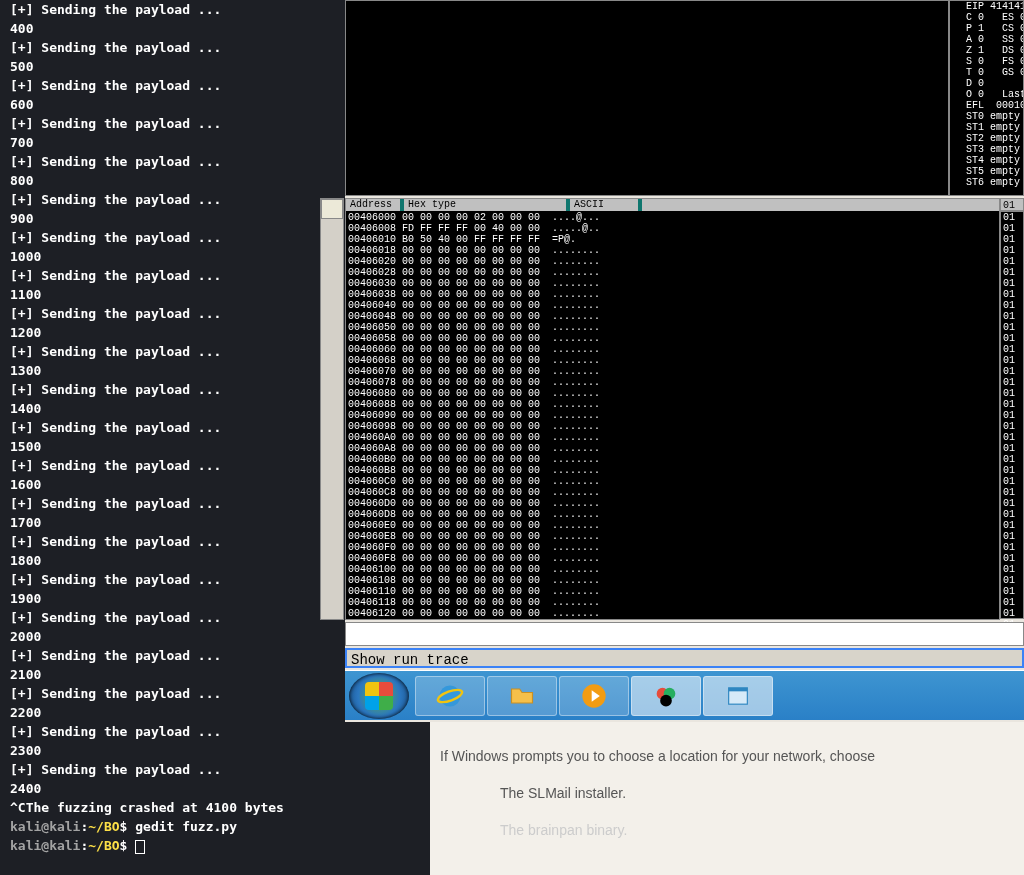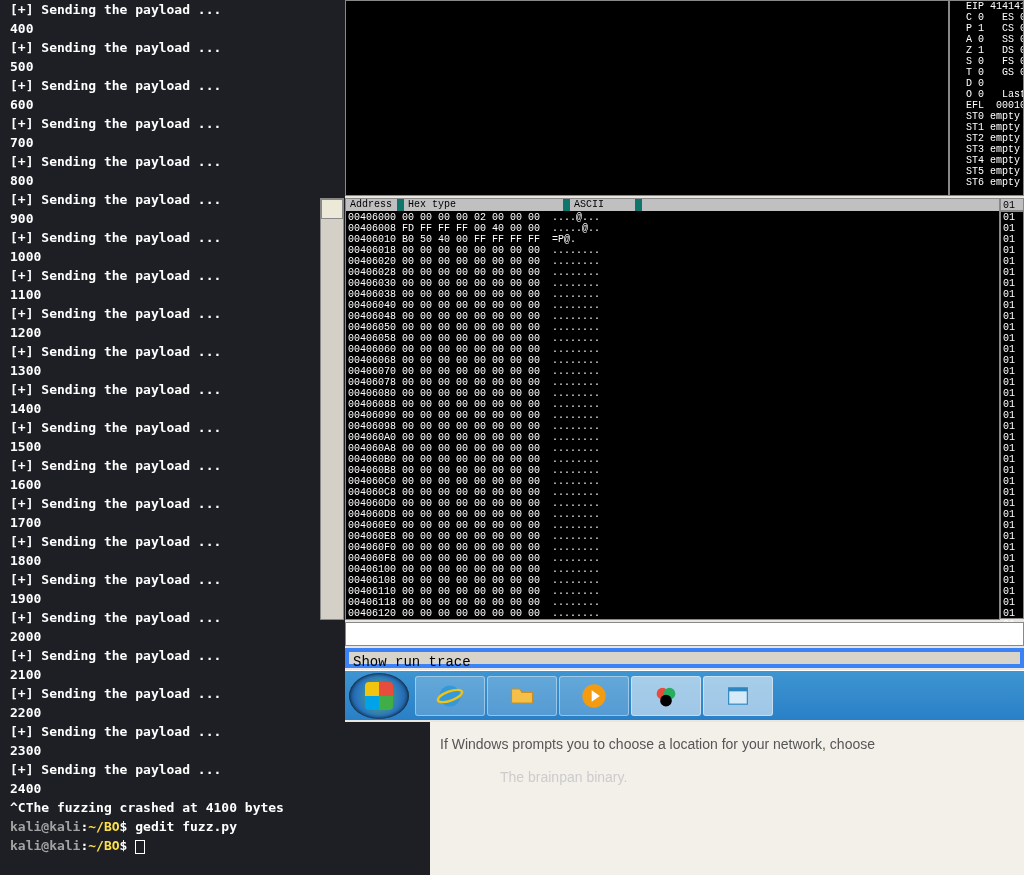--- a/index.html
+++ b/index.html
@@ -8,40 +8,40 @@
   .left-terminal .red { color:#a3a3a3; }
   .left-terminal .blue { color:#fde047; }
   .left-terminal .cursor { display:inline-block; width:10px; height:14px; border:1px solid #fff; vertical-align:middle;}
   .right-area { position:absolute; left:345px; top:0; right:0; height:875px; background:#eae6df; }
   
   .disasm-panel { position:absolute; left:0; top:0; width:604px; height:196px; background:#000; border:1px solid #888; }
   .reg-panel { position:absolute; left:604px; top:0; right:0; height:196px; background:#000; color:#fff; font:10px/11px "Courier New",monospace; white-space:pre; overflow:hidden; padding-left:16px; border:1px solid #888;}
   
   .hex-panel { position:absolute; left:0; top:198px; right:24px; height:422px; background:#000; color:#fff; font:10px/11px "Courier New",monospace; overflow:hidden; border:1px solid #888;}
   .hex-header { background:#c0c0c0; color:#000; border-bottom:1px solid #000; height:13px; display:flex; }
-  .hex-header span { padding: 0 4px; border-right:7px solid #0f766e;}
+  .hex-header span { padding: 0 4px; border-right:4px solid #0f766e;}
   .hex-body { white-space:pre; padding-left:2px;}
   .scroll-v { position:absolute; right:0; top:198px; width:24px; height:422px; background:#d4d0c8; border:1px solid #888;}
   .scroll-thumb { position:absolute; top:0; left:0; right:0; height:20px; background:#ece9d8; border:1px solid #888;}
   
   .input-bar { position:absolute; left:0; top:622px; right:0; height:24px; background:#fff; border:1px solid #888;}
   
-  .status-bar { position:absolute; left:0; top:648px; right:0; height:20px; background:#d8d4ca; color:#000; font:14px/20px "Courier New",monospace; padding-left:4px; border:4px solid #3b82f6;}
+  .status-bar { position:absolute; left:0; top:648px; right:0; height:20px; background:#d8d4ca; color:#000; font:14px/20px "Courier New",monospace; padding-left:4px; border:2px solid #3b82f6;}
   
   .taskbar { position:absolute; left:0; top:670px; right:0; height:50px; background:linear-gradient(#3e95d1,#2a80c7); display:flex; align-items:center; gap:2px; border-top:1px solid #fff;}
   .start-btn { width:60px; height:46px; background:radial-gradient(circle at 50% 50%, #5cb44a 0%, #2b77c0 55%, #174a7d 100%); border-radius:50%; margin:0 4px; display:flex; align-items:center; justify-content:center; box-shadow:0 0 4px #000 inset;}
   .start-btn::before { content:""; display:block; width:28px; height:28px; background:
     conic-gradient(#e74c3c 0 90deg, #3fae49 90deg 180deg, #00a2e8 180deg 270deg, #f1c40f 270deg 360deg);
     border-radius:4px; transform:rotate(0deg);}
   .task-item { width:70px; height:40px; background:rgba(255,255,255,0.2); border:1px solid rgba(255,255,255,0.4); border-radius:3px; display:flex; align-items:center; justify-content:center; }
   .task-item.active { background:rgba(255,255,255,0.55);}
   .task-item svg,.task-item span.icon { width:28px; height:28px; }
   
   .doc-under { position:absolute; left:85px; top:722px; right:0; bottom:0; background:#f3f0ea; padding:10px 10px 10px 10px; color:#555; font:14px/25px Arial,sans-serif;}
-  .doc-under p { margin-bottom:8px; margin-left:0;}
+  .doc-under p { margin-bottom:8px; margin-left:0;margin-top:12px;}
   .doc-left-strip { position:absolute; left:0; top:722px; width:85px; bottom:0; background:#1d1f25;}
 </style>
 </head>
 <body>
 
 <div class="left-terminal" id="term">[+] Sending the payload ...
 400
 [+] Sending the payload ...
 500
 [+] Sending the payload ...
@@ -232,16 +232,17 @@
       <svg viewBox="0 0 24 24">
           <rect x="4" y="5" width="16" height="14" fill="#d6eaf8" stroke="#2e86c1"></rect>
           <rect x="4" y="5" width="16" height="3" fill="#2e86c1"></rect>
         </svg>
     </div>
   </div>
 
   <div class="doc-left-strip"></div>
   <div class="doc-under">
     <p>If Windows prompts you to choose a location for your network, choose</p>
+    <p style="margin-left:60px">The SLMail installer.</p>
     <p style="margin-left:60px;color:#ccc">The brainpan binary.</p>
   </div>
 
 </div>
 
 </body></html>

